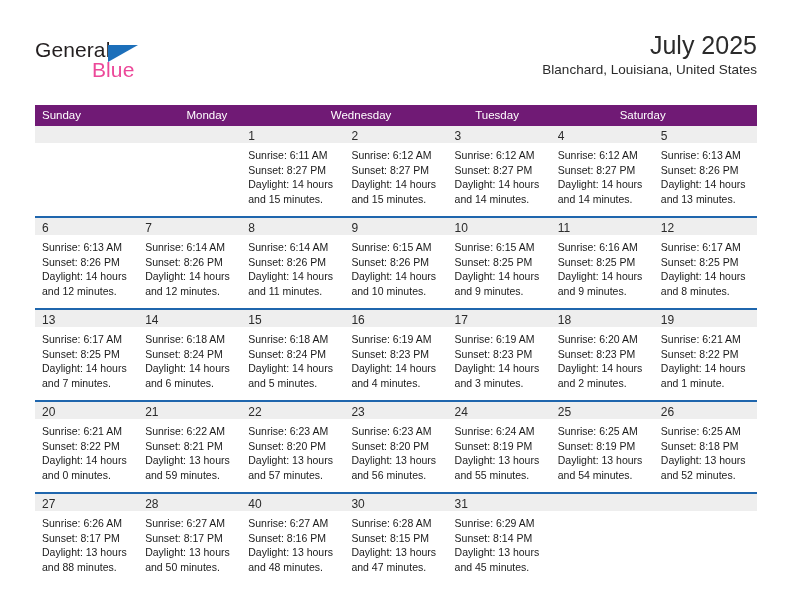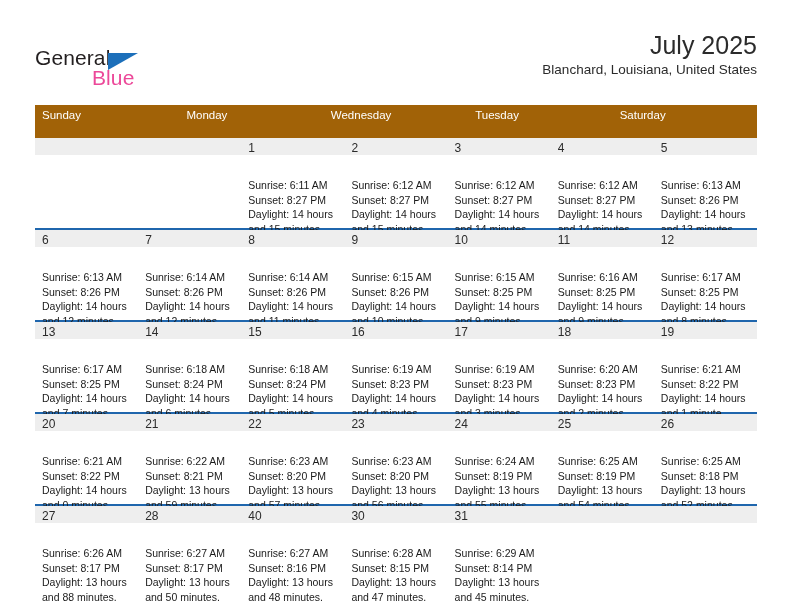--- a/index.html
+++ b/index.html
@@ -25,21 +25,21 @@
   .topbar {
     position: absolute;
     left: 35px;
     top: 30px;
     right: 35px;
     height: 68px;
   }
   .brand {
     position: absolute;
     left: 0;
-    top: 16px;
+    top: 8px;
     width: 220px;
     height: 56px;
     text-align: center;
   }
   .brand-general {
     position: absolute;
     left: 0;
     top: 0;
     font-size: 21px;
     letter-spacing: 0.1px;
@@ -85,22 +85,22 @@
 
   
   .calendar {
     position: absolute;
     left: 35px;
     top: 105px;
     width: 722px;
   }
   .weekday-row {
     display: flex;
-    background: #a16207;
-    height: 33px;
+    background: #701a75;
+    height: 21px;
   }
   .weekday {
     flex: 1 1 0;
     color: #ffffff;
     font-size: 11.5px;
     line-height: 21px;
     padding-left: 7px;
     box-sizing: border-box;
     white-space: nowrap;
     overflow: hidden;
@@ -127,21 +127,21 @@
   }
   .day-cell.empty .day-num-strip {
     background: #eeeeee;
   }
   .day-num {
     font-size: 12px;
     line-height: 17px;
     color: #2b2b2b;
   }
   .day-body {
-    padding: 23px 6px 0 7px;
+    padding: 5px 6px 0 7px;
     box-sizing: border-box;
   }
   .day-line {
     font-size: 10.5px;
     line-height: 14.5px;
     color: #1a1a1a;
     white-space: nowrap;
   }
 </style>
 </head>

